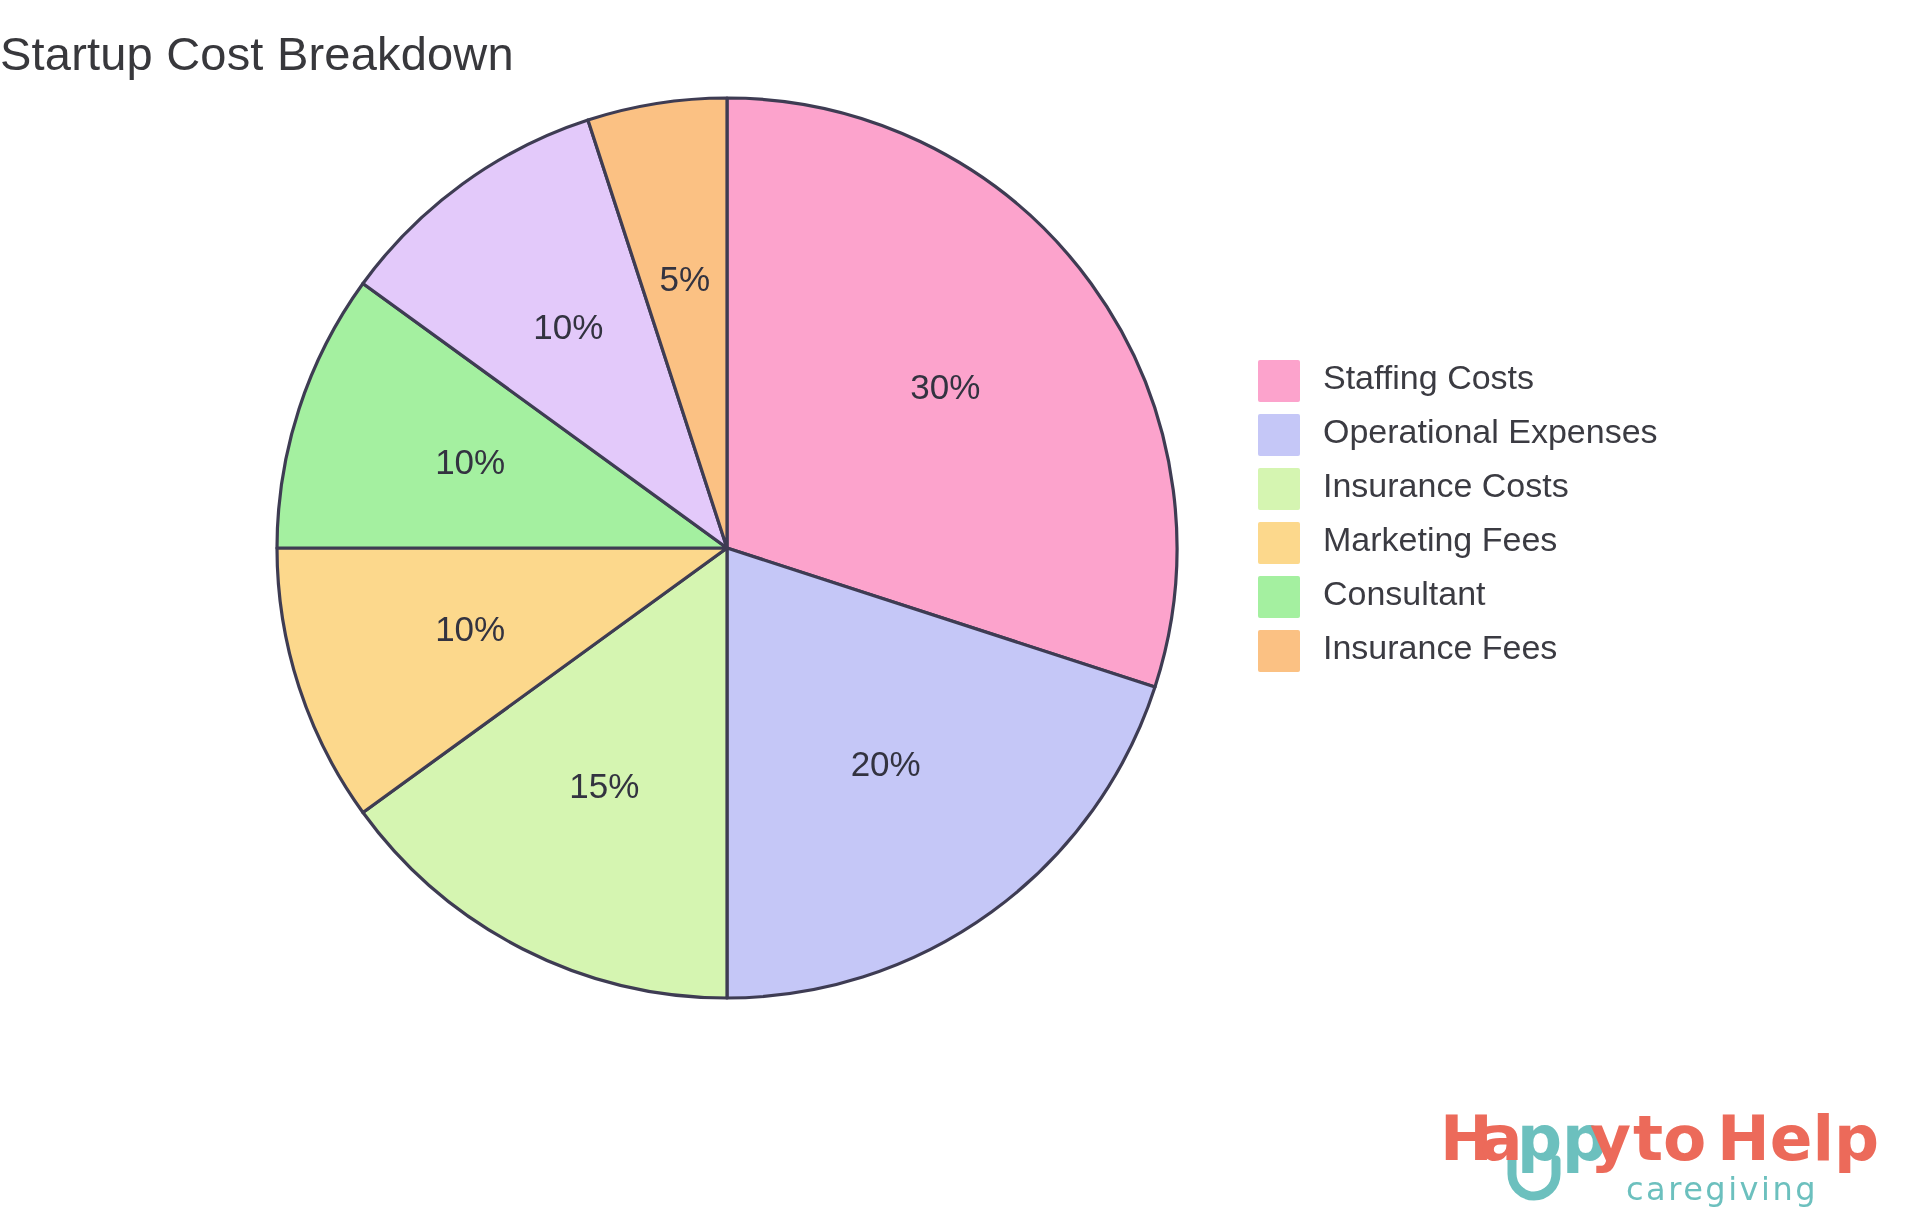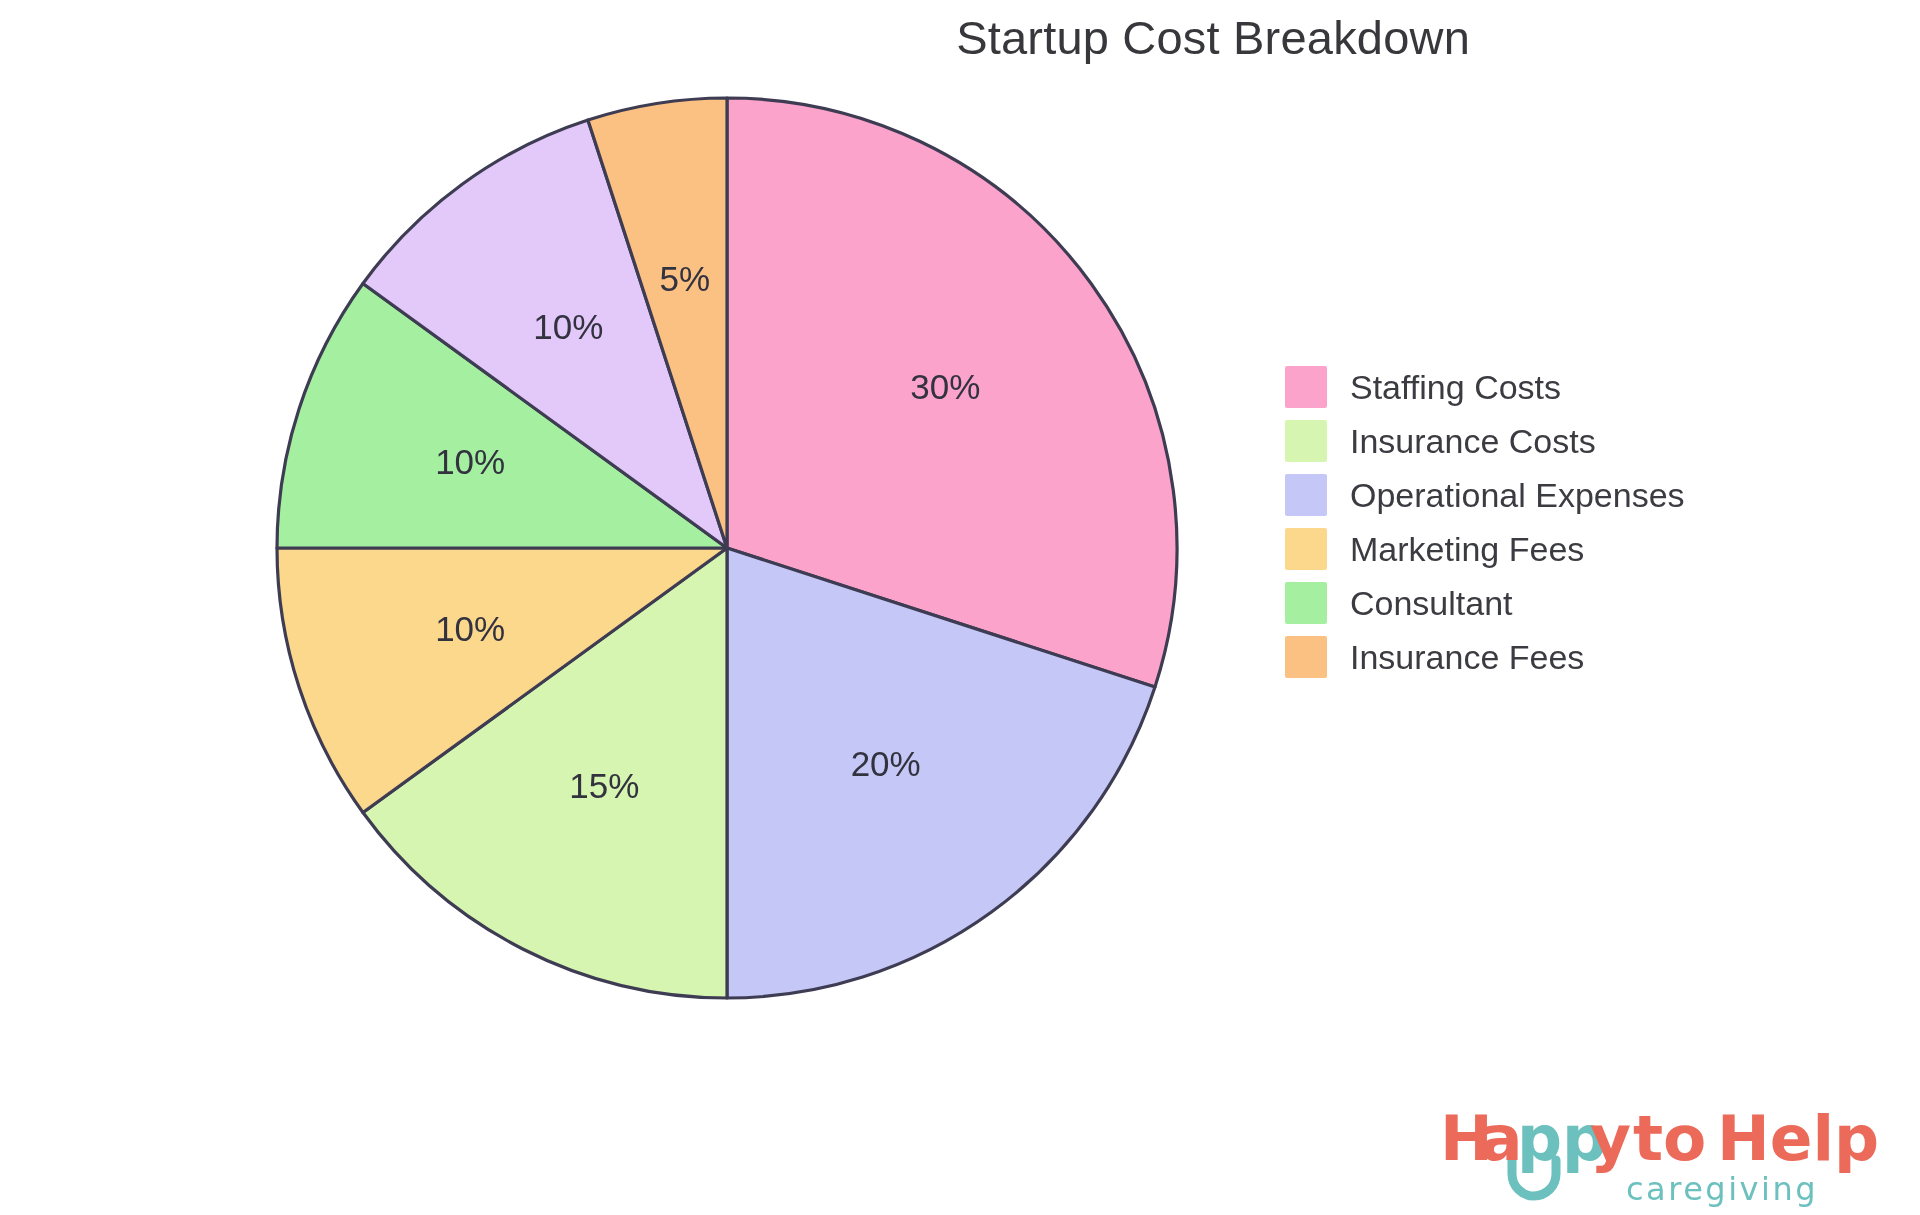--- a/index.html
+++ b/index.html
@@ -18,23 +18,23 @@
 
   #chart-root {
     position: absolute;
     inset: 0;
   }
 
   
   #chart-title {
     position: absolute;
     left: 0;
-    top: 10px;
+    top: 26px;
     width: 1470px;
-    text-align: right;
+    text-align: left;
     font-size: 47px;
     font-weight: 400;
     letter-spacing: 0.2px;
     color: #38383c;
     white-space: nowrap;
   }
 
   
   #pie-wrap {
     position: absolute;
@@ -63,23 +63,22 @@
 
   
   #legend {
     position: absolute;
     left: 1258px;
     top: 360px;
     width: 520px;
   }
   .legend-item {
     display: flex;
-    align-items: center;
+    align-items: flex-start;
     height: 54px;
-    margin-left: 27px;
   }
   .legend-swatch {
     width: 42px;
     height: 42px;
     border-radius: 2px;
     flex: 0 0 auto;
   }
   .legend-label {
     margin-left: 23px;
     font-size: 34px;
@@ -139,26 +138,26 @@
         </g>
     </svg>
   </div>
 
   <div id="legend">
       <div class="legend-item">
         <span class="legend-swatch" style="background: rgb(252, 163, 204);"></span>
         <span class="legend-label">Staffing Costs</span>
       </div>
       <div class="legend-item">
+        <span class="legend-swatch" style="background: rgb(197, 199, 247);"></span>
+        <span class="legend-label">Operational Expenses</span>
+      </div>
+      <div class="legend-item">
         <span class="legend-swatch" style="background: rgb(213, 245, 177);"></span>
         <span class="legend-label">Insurance Costs</span>
-      </div>
-      <div class="legend-item">
-        <span class="legend-swatch" style="background: rgb(197, 199, 247);"></span>
-        <span class="legend-label">Operational Expenses</span>
       </div>
       <div class="legend-item">
         <span class="legend-swatch" style="background: rgb(252, 216, 140);"></span>
         <span class="legend-label">Marketing Fees</span>
       </div>
       <div class="legend-item">
         <span class="legend-swatch" style="background: rgb(164, 240, 160);"></span>
         <span class="legend-label">Consultant</span>
       </div>
       <div class="legend-item">

